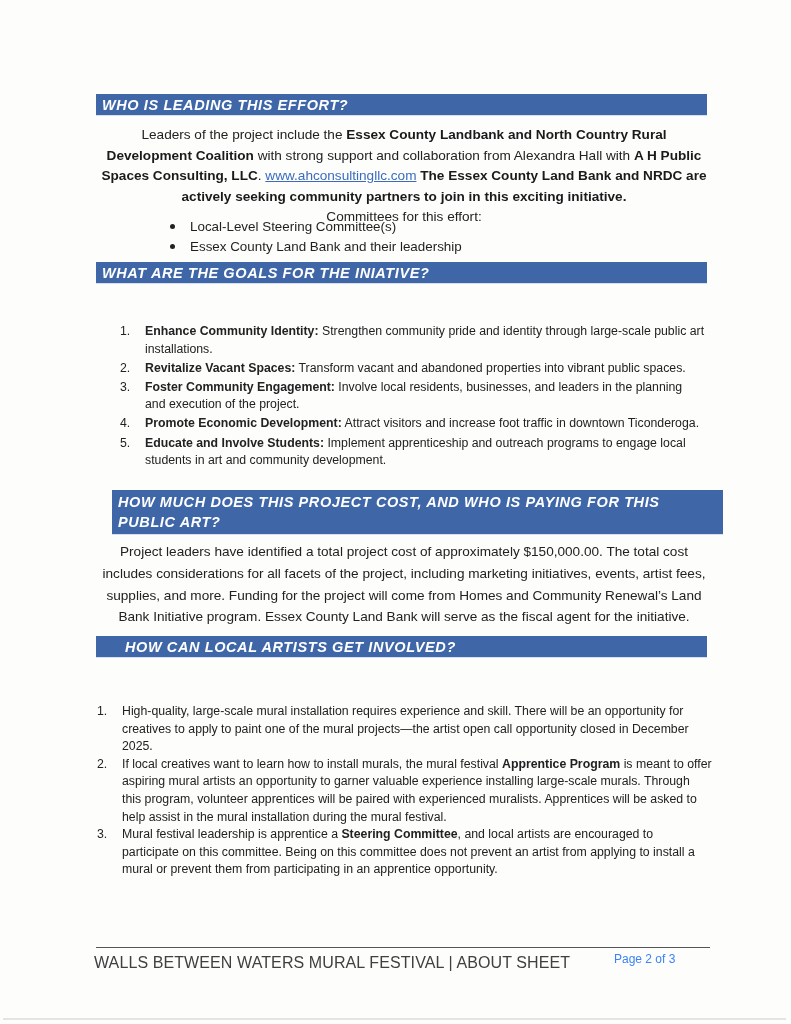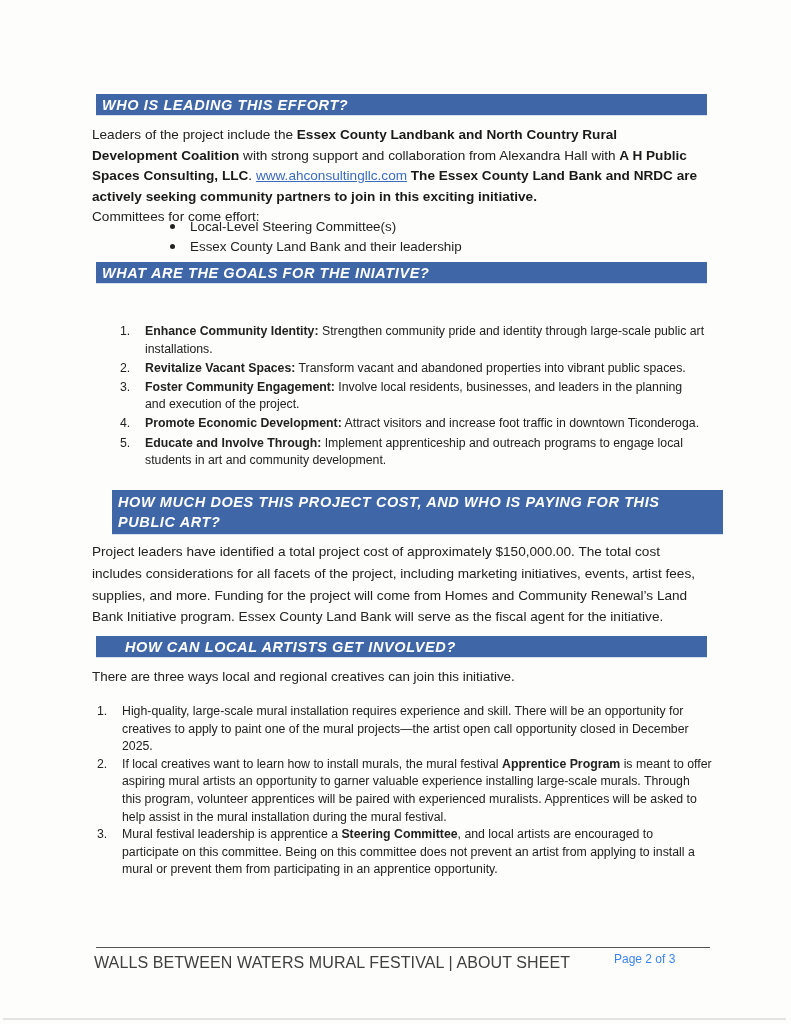--- a/index.html
+++ b/index.html
@@ -21,24 +21,25 @@
       font-style: italic;
       font-size: 14.5px;
       letter-spacing: 0.6px;
       line-height: 20px;
       padding: 1px 6px 0 6px;
       box-sizing: border-box;
       border-bottom: 1px solid #d7e0ee;
     }
     .para {
       position: absolute;
-      left: 92px; width: 612px;
+      left: 98px; width: 612px;
       font-size: 13.4px;
       line-height: 19.5px;
       color: #222;
+      text-align: center;
     }
     .para b { color: #1a1a1a; }
     .link { color: #3a6bbf; text-decoration: underline; }
     .bullets {
       position: absolute;
       left: 168px; width: 460px;
       margin: 0; padding: 0;
       list-style: none;
       font-size: 13.4px; line-height: 19.5px;
     }
@@ -76,41 +77,40 @@
   </style>
 </head>
 <body>
 
 <div class="page">
 
   <div class="section-bar" style="top:94px;">WHO IS LEADING THIS EFFORT?</div>
   <div class="para" style="top:125px; font-size:13.6px; line-height:20.5px;">
     <span>Leaders of the project include the </span><b>Essex County Landbank and North Country Rural Development Coalition</b><span> with strong support and collaboration from Alexandra Hall with </span><b>A H Public Spaces Consulting, LLC</b><span>. </span><a class="link">www.ahconsultingllc.com</a><span> </span><b>The Essex County Land Bank and NRDC are actively seeking community partners to join in this exciting initiative.</b>
     <br>
-    <span>Committees for come effort:</span>
+    <span>Committees for this effort:</span>
   </div>
   <ul class="bullets" style="top:217px;">
     <li><span class="dot"></span><span>Local-Level Steering Committee(s)</span></li>
     <li><span class="dot"></span><span>Essex County Land Bank and their leadership</span></li>
   </ul>
 
   <div class="section-bar" style="top:262px;">WHAT ARE THE GOALS FOR THE INIATIVE?</div>
   <ol class="olist goals">
     <li><span class="num">1.</span><b>Enhance Community Identity:</b><span> Strengthen community pride and identity through large-scale public art installations.</span></li>
     <li><span class="num">2.</span><b>Revitalize Vacant Spaces:</b><span> Transform vacant and abandoned properties into vibrant public spaces.</span></li>
     <li><span class="num">3.</span><b>Foster Community Engagement:</b><span> Involve local residents, businesses, and leaders in the planning and execution of the project.</span></li>
     <li><span class="num">4.</span><b>Promote Economic Development:</b><span> Attract visitors and increase foot traffic in downtown Ticonderoga.</span></li>
-    <li><span class="num">5.</span><b>Educate and Involve Through:</b><span> Implement apprenticeship and outreach programs to engage local students in art and community development.</span></li>
+    <li><span class="num">5.</span><b>Educate and Involve Students:</b><span> Implement apprenticeship and outreach programs to engage local students in art and community development.</span></li>
   </ol>
 
   <div class="section-bar" style="top:490px; line-height:20px; padding-top:2px; padding-bottom:2px;margin-left:16px;">HOW MUCH DOES THIS PROJECT COST, AND WHO IS PAYING FOR THIS PUBLIC ART?</div>
   <div class="para" style="top:541px; font-size:13.6px; line-height:21.8px;">Project leaders have identified a total project cost of approximately $150,000.00. The total cost includes considerations for all facets of the project, including marketing initiatives, events, artist fees, supplies, and more. Funding for the project will come from Homes and Community Renewal’s Land Bank Initiative program. Essex County Land Bank will serve as the fiscal agent for the initiative.</div>
 
   <div class="section-bar" style="top:636px;padding-left:29px;">HOW CAN LOCAL ARTISTS GET INVOLVED?</div>
-  <div class="para" style="top:667px;">There are three ways local and regional creatives can join this initiative.</div>
   <ol class="olist ways">
     <li><span class="num">1.</span><span>High-quality, large-scale mural installation requires experience and skill. There will be an opportunity for creatives to apply to paint one of the mural projects—the artist open call opportunity closed in December 2025.</span></li>
     <li><span class="num">2.</span><span>If local creatives want to learn how to install murals, the mural festival </span><b>Apprentice Program</b><span> is meant to offer aspiring mural artists an opportunity to garner valuable experience installing large-scale murals. Through this program, volunteer apprentices will be paired with experienced muralists. Apprentices will be asked to help assist in the mural installation during the mural festival.</span></li>
     <li><span class="num">3.</span><span>Mural festival leadership is apprentice a </span><b>Steering Committee</b><span>, and local artists are encouraged to participate on this committee. Being on this committee does not prevent an artist from applying to install a mural or prevent them from participating in an apprentice opportunity.</span></li>
   </ol>
 
   <div class="footer-rule"></div>
   <div class="footer-left">WALLS BETWEEN WATERS MURAL FESTIVAL | ABOUT SHEET</div>
   <div class="footer-right">Page 2 of 3</div>
 

